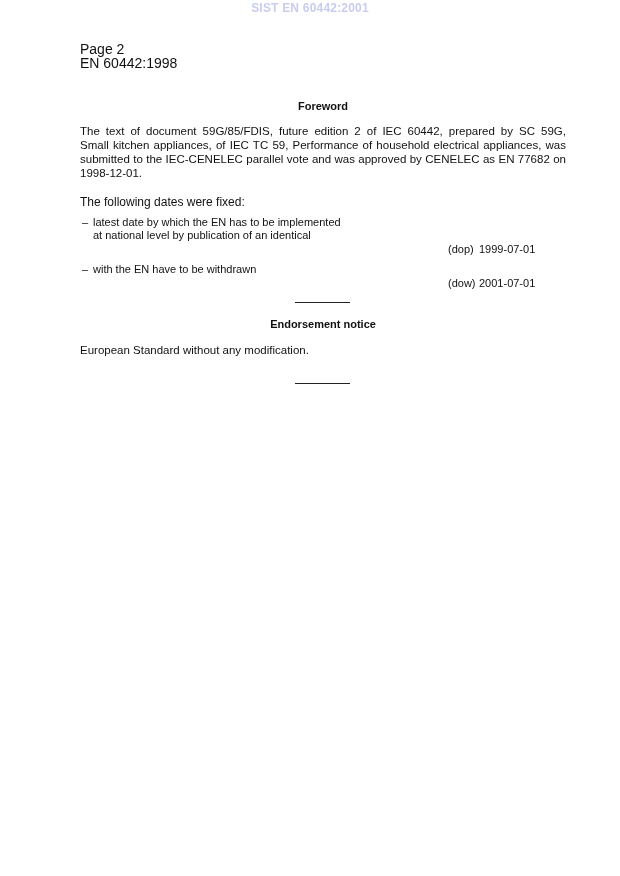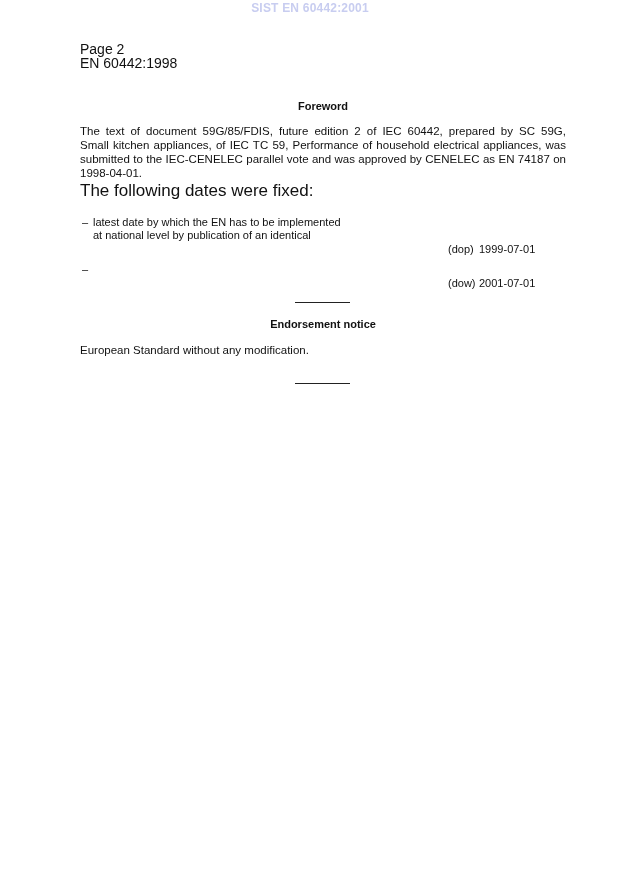--- a/index.html
+++ b/index.html
@@ -1,21 +1,21 @@
 <!DOCTYPE html>
 <html><head>
   <meta charset="utf-8">
   <style>
     html, body { margin: 0; padding: 0; background: #ffffff; }
     body { width: 620px; height: 876px; position: relative; overflow: hidden; font-family: "Liberation Sans", sans-serif; color: #111; }
     .watermark { position: absolute; top: 1px; left: 0; width: 620px; text-align: center; font-size: 12px; font-weight: bold; color: #c8cdf0; letter-spacing: 0.2px; }
     .page-header { position: absolute; left: 80px; top: 42px; font-size: 14px; line-height: 14px; }
     .heading { position: absolute; left: 0; width: 646px; text-align: center; font-size: 11px; font-weight: bold; }
     .para { position: absolute; left: 80px; width: 486px; font-size: 11.5px; line-height: 14px; text-align: justify; }
-    .dates-intro { position: absolute; left: 80px; top: 181px; font-size: 17px; }
+    .dates-intro { position: absolute; left: 80px; top: 195px; font-size: 12px; }
     .date-row { position: absolute; left: 80px; width: 490px; font-size: 11px; line-height: 13px; }
     .date-row .dash { position: absolute; left: 2px; top: 0; }
     .date-row .desc { position: absolute; left: 13px; top: 0; width: 300px; }
     .date-row .abbr { position: absolute; left: 362px; margin-left: 6px; }
     .date-row .date { position: absolute; left: 399px; }
     .rule { position: absolute; left: 295px; width: 55px; height: 0; border-top: 1px solid #222; }
   </style>
 </head>
 <body>
 
@@ -24,39 +24,40 @@
 <div class="page-header">
   <div>Page 2</div>
   <div>EN 60442:1998</div>
 </div>
 
 <div class="heading" style="top:100px;">Foreword</div>
 
 <div class="para" style="top:124px;">
   <div style="text-align:justify; text-align-last:justify;">The text of document 59G/85/FDIS, future edition 2 of IEC 60442, prepared by SC 59G,</div>
   <div style="text-align:justify; text-align-last:justify;">Small kitchen appliances, of IEC TC 59, Performance of household electrical appliances, was</div>
-  <div style="text-align:justify; text-align-last:justify;">submitted to the IEC-CENELEC parallel vote and was approved by CENELEC as EN 74187 on</div>
-  <div>1998-04-01.</div>
+  <div style="text-align:justify; text-align-last:justify;">submitted to the IEC-CENELEC parallel vote and was approved by CENELEC as EN 77682 on</div>
+  <div>1998-12-01.</div>
 </div>
 
 <div class="dates-intro">The following dates were fixed:</div>
 
 <div class="date-row" style="top:216px; height:40px;">
   <span class="dash">–</span>
   <div class="desc">
     <div>latest date by which the EN has to be implemented</div>
     <div>at national level by publication of an identical</div>
   </div>
   <span class="abbr" style="top:27px;">(dop)</span>
   <span class="date" style="top:27px;">1999-07-01</span>
 </div>
 
 <div class="date-row" style="top:263px; height:27px;">
   <span class="dash">–</span>
   <div class="desc">
+    <div>with the EN have to be withdrawn</div>
   </div>
   <span class="abbr" style="top:14px;">(dow)</span>
   <span class="date" style="top:14px;">2001-07-01</span>
 </div>
 
 <div class="rule" style="top:302px;"></div>
 
 <div class="heading" style="top:318px;">Endorsement notice</div>
 
 <div class="para" style="top:343px;">

